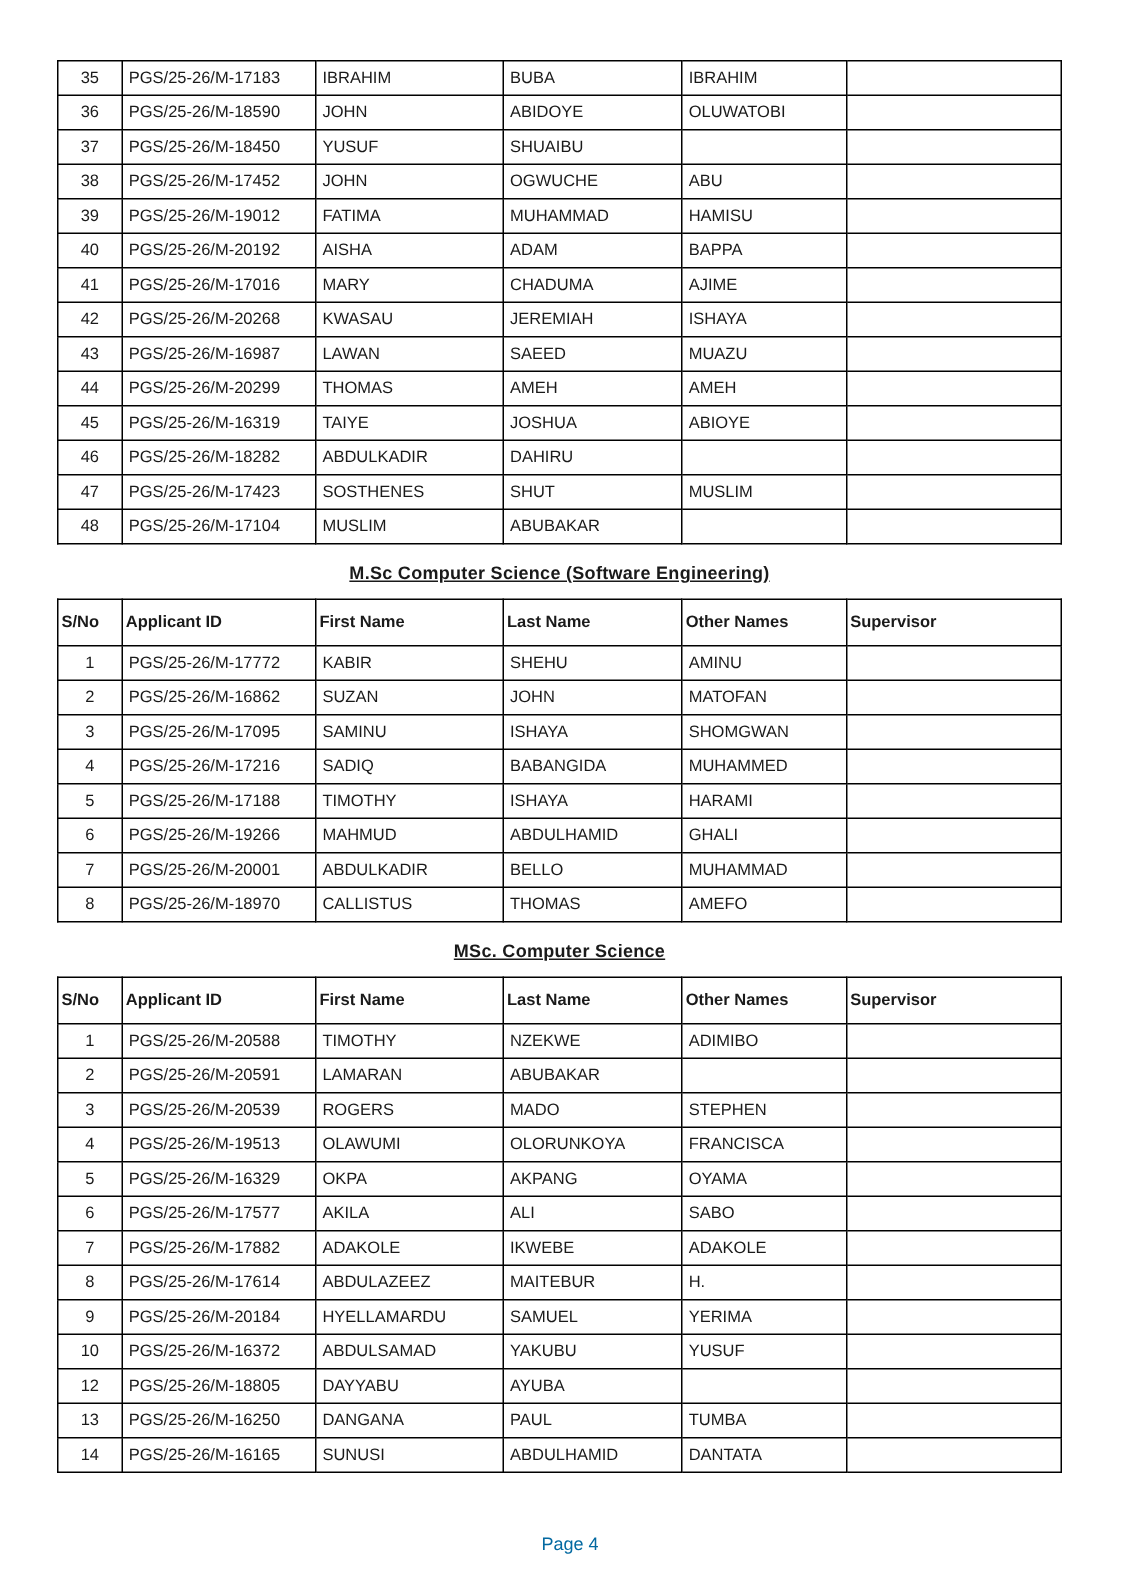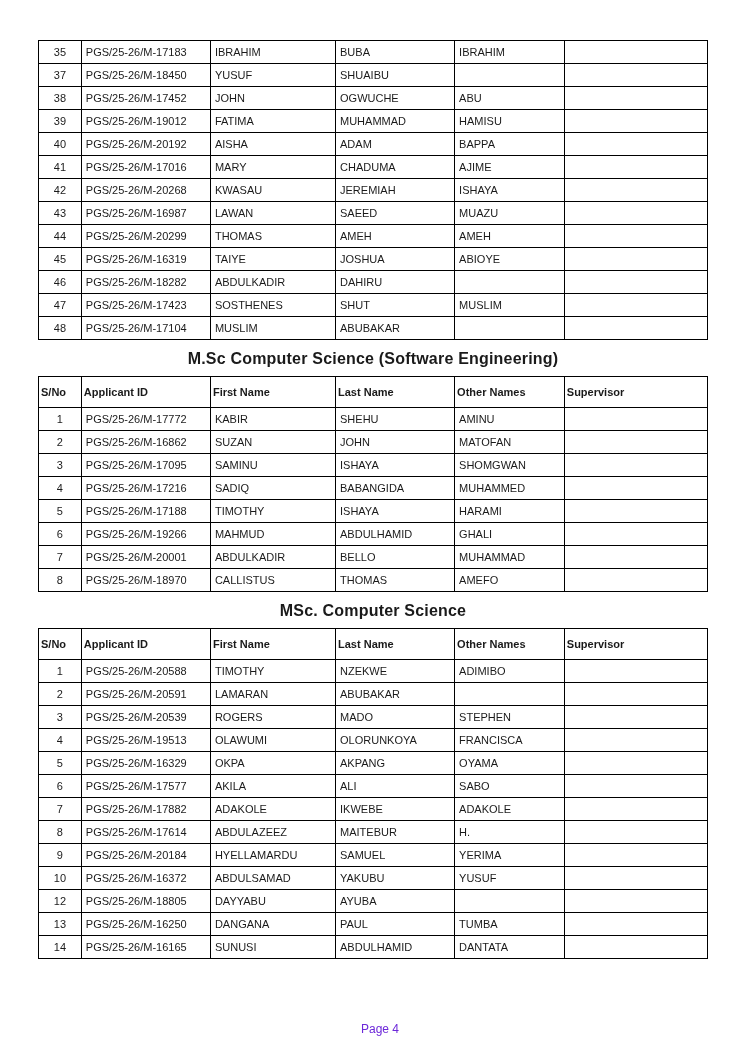--- a/index.html
+++ b/index.html
@@ -39,31 +39,32 @@
     padding: 1px 4px;
     text-align: left;
   }
   td.sno { text-align: center; padding: 1px 2px; }
   .section-title {
     text-align: center;
     margin: 10px 0 8px 0;
     width: 670px;
   }
   .section-title span {
-    font-size: 16px;
+    font-size: 12px;
     font-weight: bold;
+    text-decoration: underline;
     letter-spacing: 0.2px;
   }
   .page-footer {
     position: absolute;
     left: 0; right: 0;
     top: 1022px;
     text-align: center;
     font-size: 12px;
-    color: #6d28d9;
+    color: #0369a1;
     padding-left: 10px;
   }
 </style>
 </head>
 <body>
 
 <div class="page-content">
     <table>
       <colgroup>
         <col style="width: 6.4%;">
@@ -76,20 +77,28 @@
       <tbody>
         <tr>
           <td class="sno">35</td>
           <td>PGS/25-26/M-17183</td>
           <td>IBRAHIM</td>
           <td>BUBA</td>
           <td>IBRAHIM</td>
           <td></td>
         </tr>
         <tr>
+          <td class="sno">36</td>
+          <td>PGS/25-26/M-18590</td>
+          <td>JOHN</td>
+          <td>ABIDOYE</td>
+          <td>OLUWATOBI</td>
+          <td></td>
+        </tr>
+        <tr>
           <td class="sno">37</td>
           <td>PGS/25-26/M-18450</td>
           <td>YUSUF</td>
           <td>SHUAIBU</td>
           <td></td>
           <td></td>
         </tr>
         <tr>
           <td class="sno">38</td>
           <td>PGS/25-26/M-17452</td>

